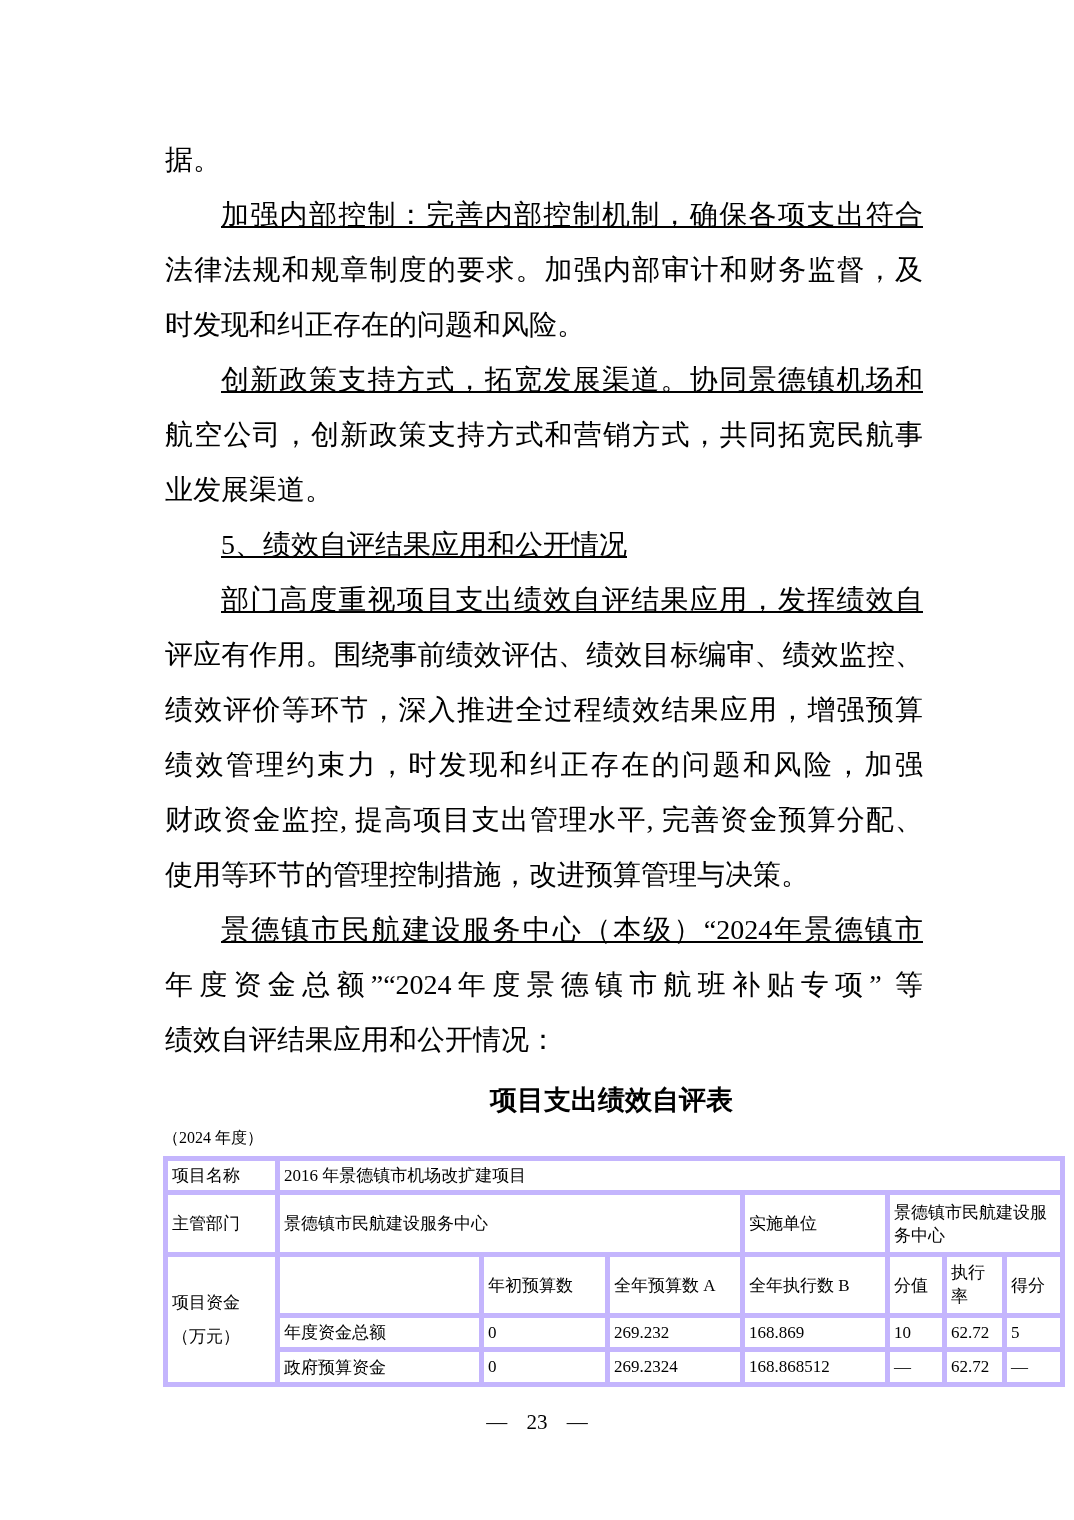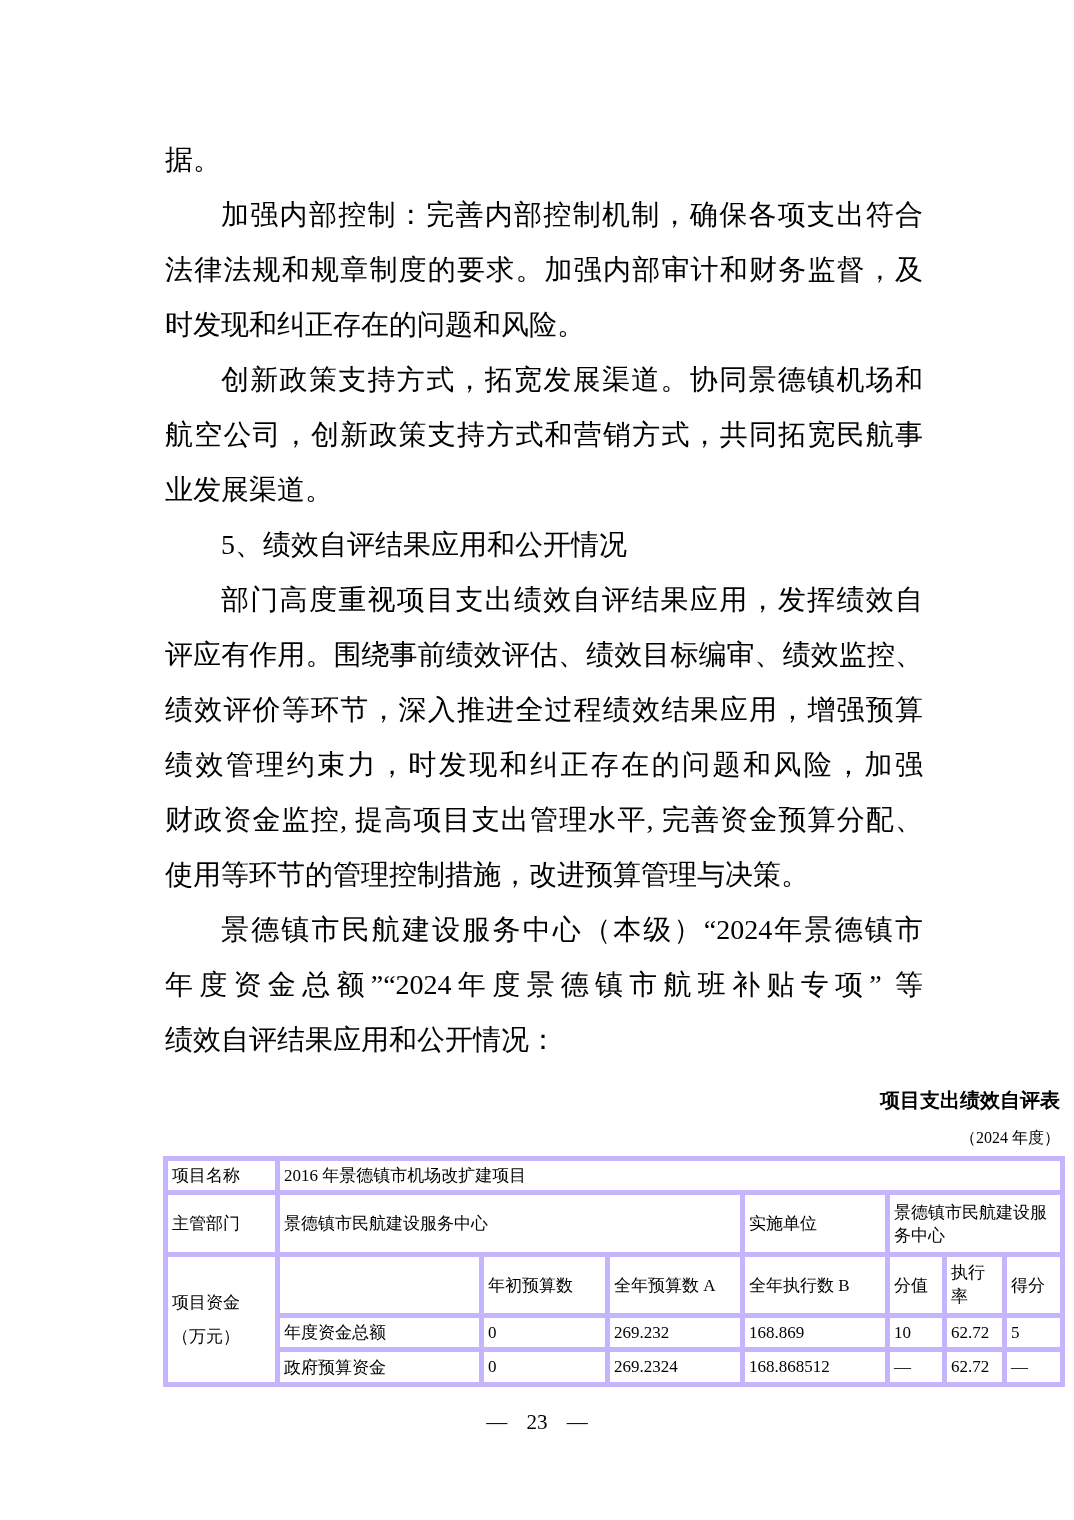--- a/index.html
+++ b/index.html
@@ -23,42 +23,42 @@
   .line {
     font-size: 28px;
     height: 55px;
     line-height: 55px;
     text-align: justify;
     text-align-last: justify;
     white-space: normal;
     overflow: visible;
   }
   .line.plast { text-align-last: left; }
-  .line.indent { text-indent: 56px; }
+  .line.indent { text-indent: 56px; text-decoration: underline; }
 
   
   .table-area {
     position: absolute;
     left: 163px;
     top: 1084px;
     width: 897px;
   }
   .tbl-title {
     margin: 0;
-    font-size: 20px;
+    font-size: 27px;
     line-height: 32px;
     font-weight: bold;
-    text-align: right;
+    text-align: center;
     font-family: "Liberation Sans", "DejaVu Sans", sans-serif;
   }
   .tbl-subtitle {
     margin-top: 13px;
     font-size: 16px;
     line-height: 18px;
-    text-align: right;
+    text-align: left;
   }
   table.self-eval {
     margin-top: 9px;
     width: 897px;
     border-collapse: collapse;
     table-layout: fixed;
   }
   table.self-eval td {
     border: 5px solid #c4b5fd;
     font-size: 17px;

